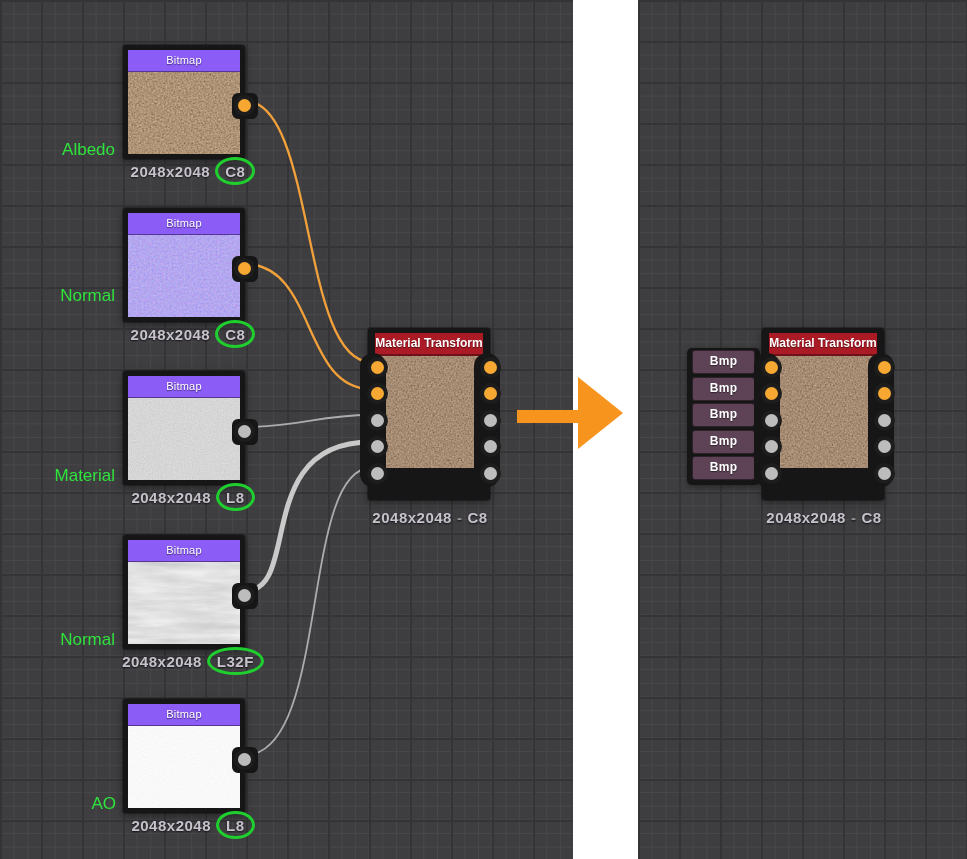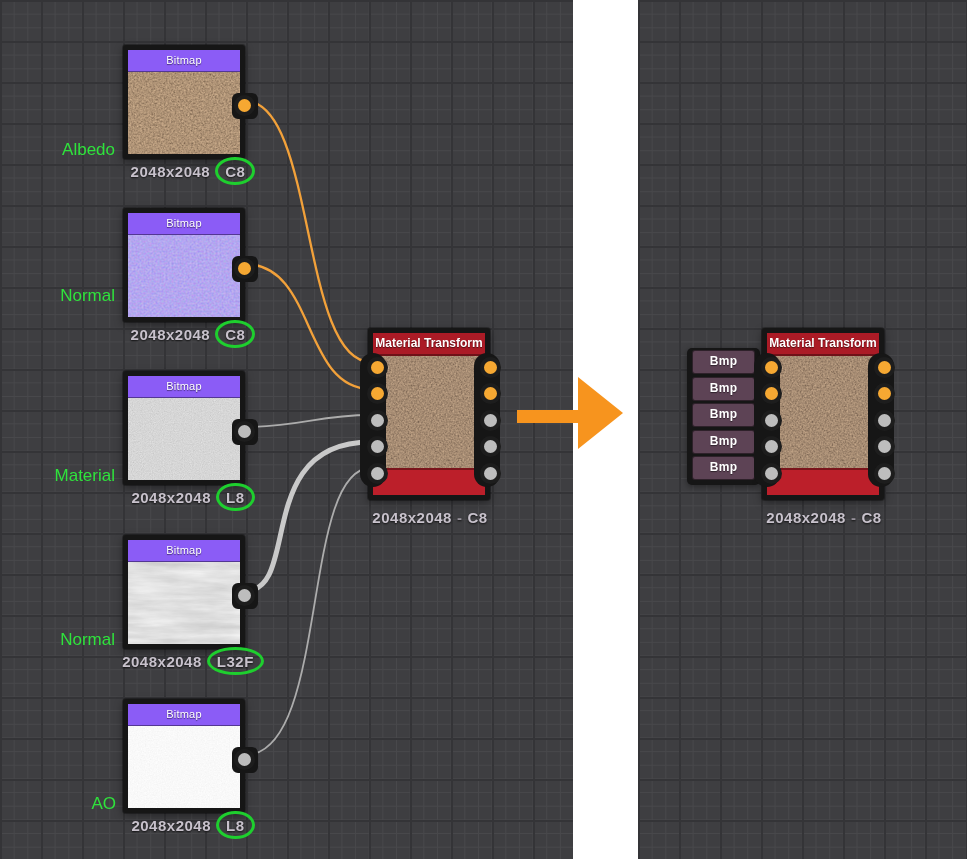--- a/index.html
+++ b/index.html
@@ -35,21 +35,21 @@
   .bitmap-node{width:112px;height:104px;}
   .node-header{
     height:21px;line-height:20px;flex:0 0 21px;text-align:center;
     background:#8b5cf6;color:#fff;font-size:11px;font-weight:normal;
     border-bottom:1px solid rgba(0,0,0,.4);text-shadow:0 1px 1px rgba(0,0,0,.55);
     letter-spacing:.2px;
   }
   .node-thumb{flex:1 1 auto;overflow:hidden;position:relative;}
   .node-thumb svg{display:block;width:100%;height:100%;}
 
-  .mt-node{width:112px;height:162px;}
+  .mt-node{width:112px;height:162px;align-items:center;}
   .mt-header{
     height:21px;line-height:20px;flex:0 0 21px;text-align:center;
     background:#AB1B26;color:#fff;font-size:12px;font-weight:bold;
     border-bottom:2px solid rgba(0,0,0,.35);text-shadow:0 1px 1px rgba(0,0,0,.55);
   }
   .mt-footer{height:25px;flex:0 0 25px;background:#BC1F2A;border-top:2px solid rgba(0,0,0,.35);}
 
   .ptab{
     position:absolute;width:26px;height:26px;background:#161616;border-radius:6px;
   }

